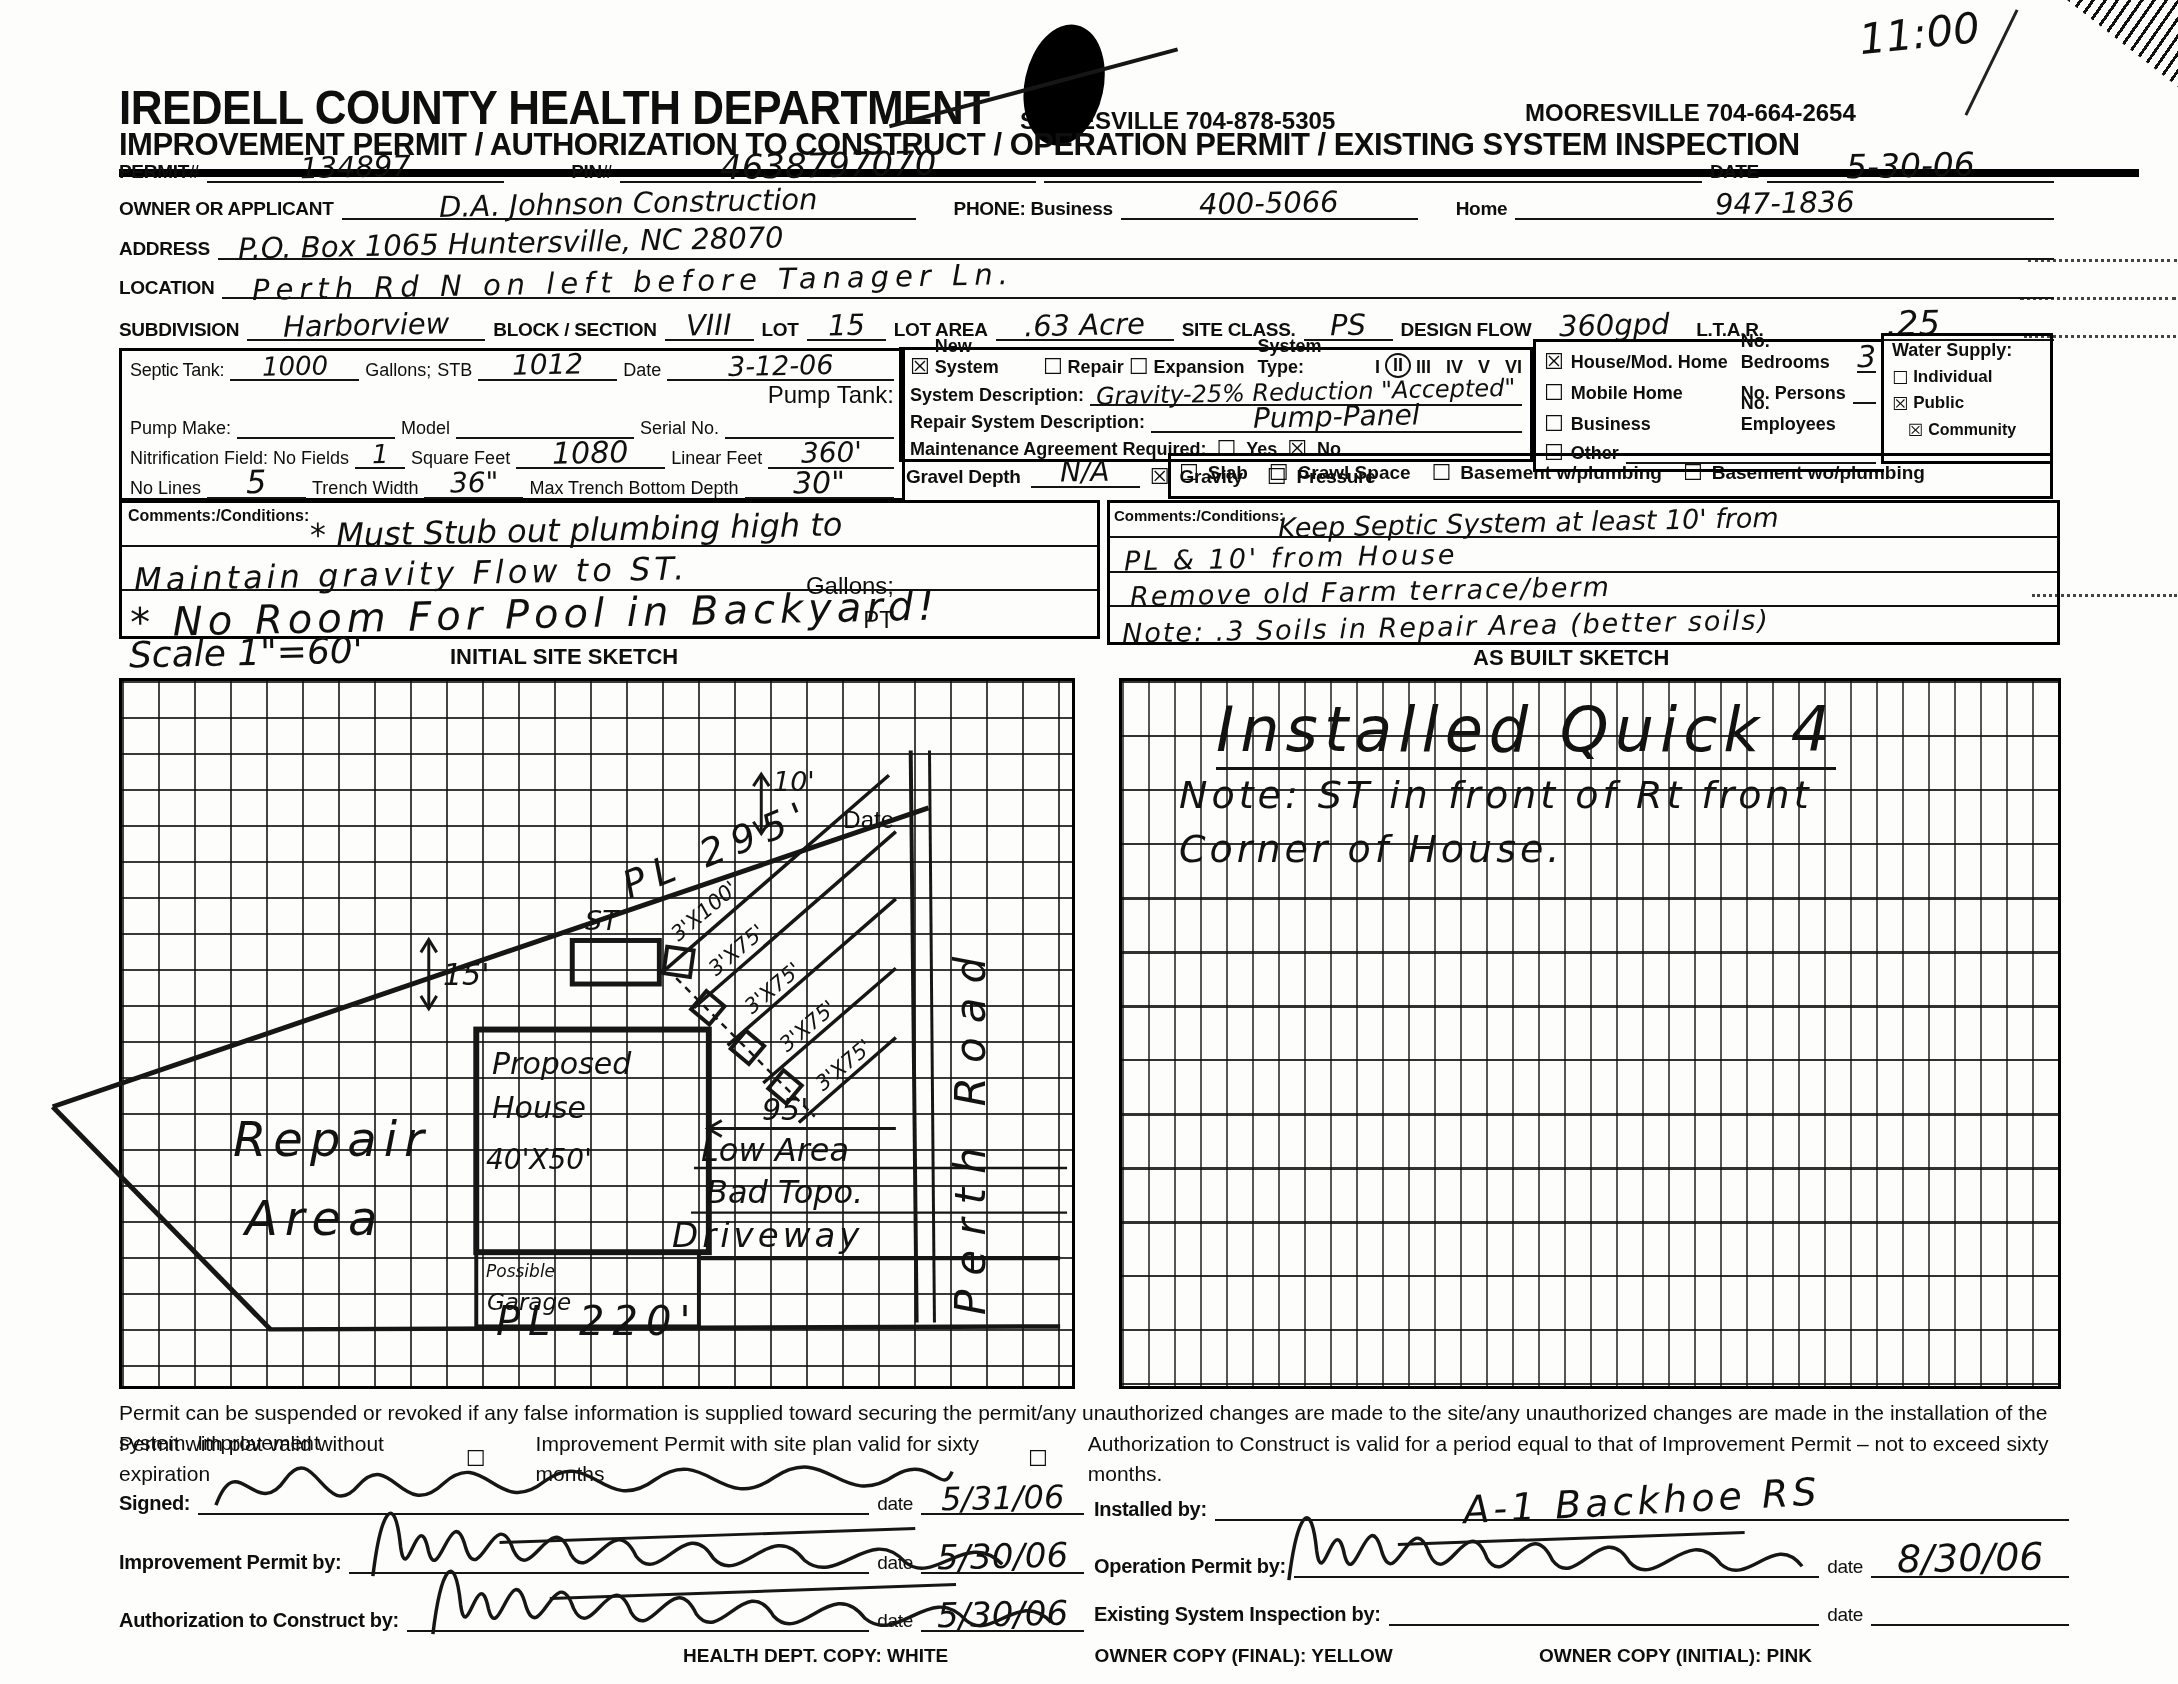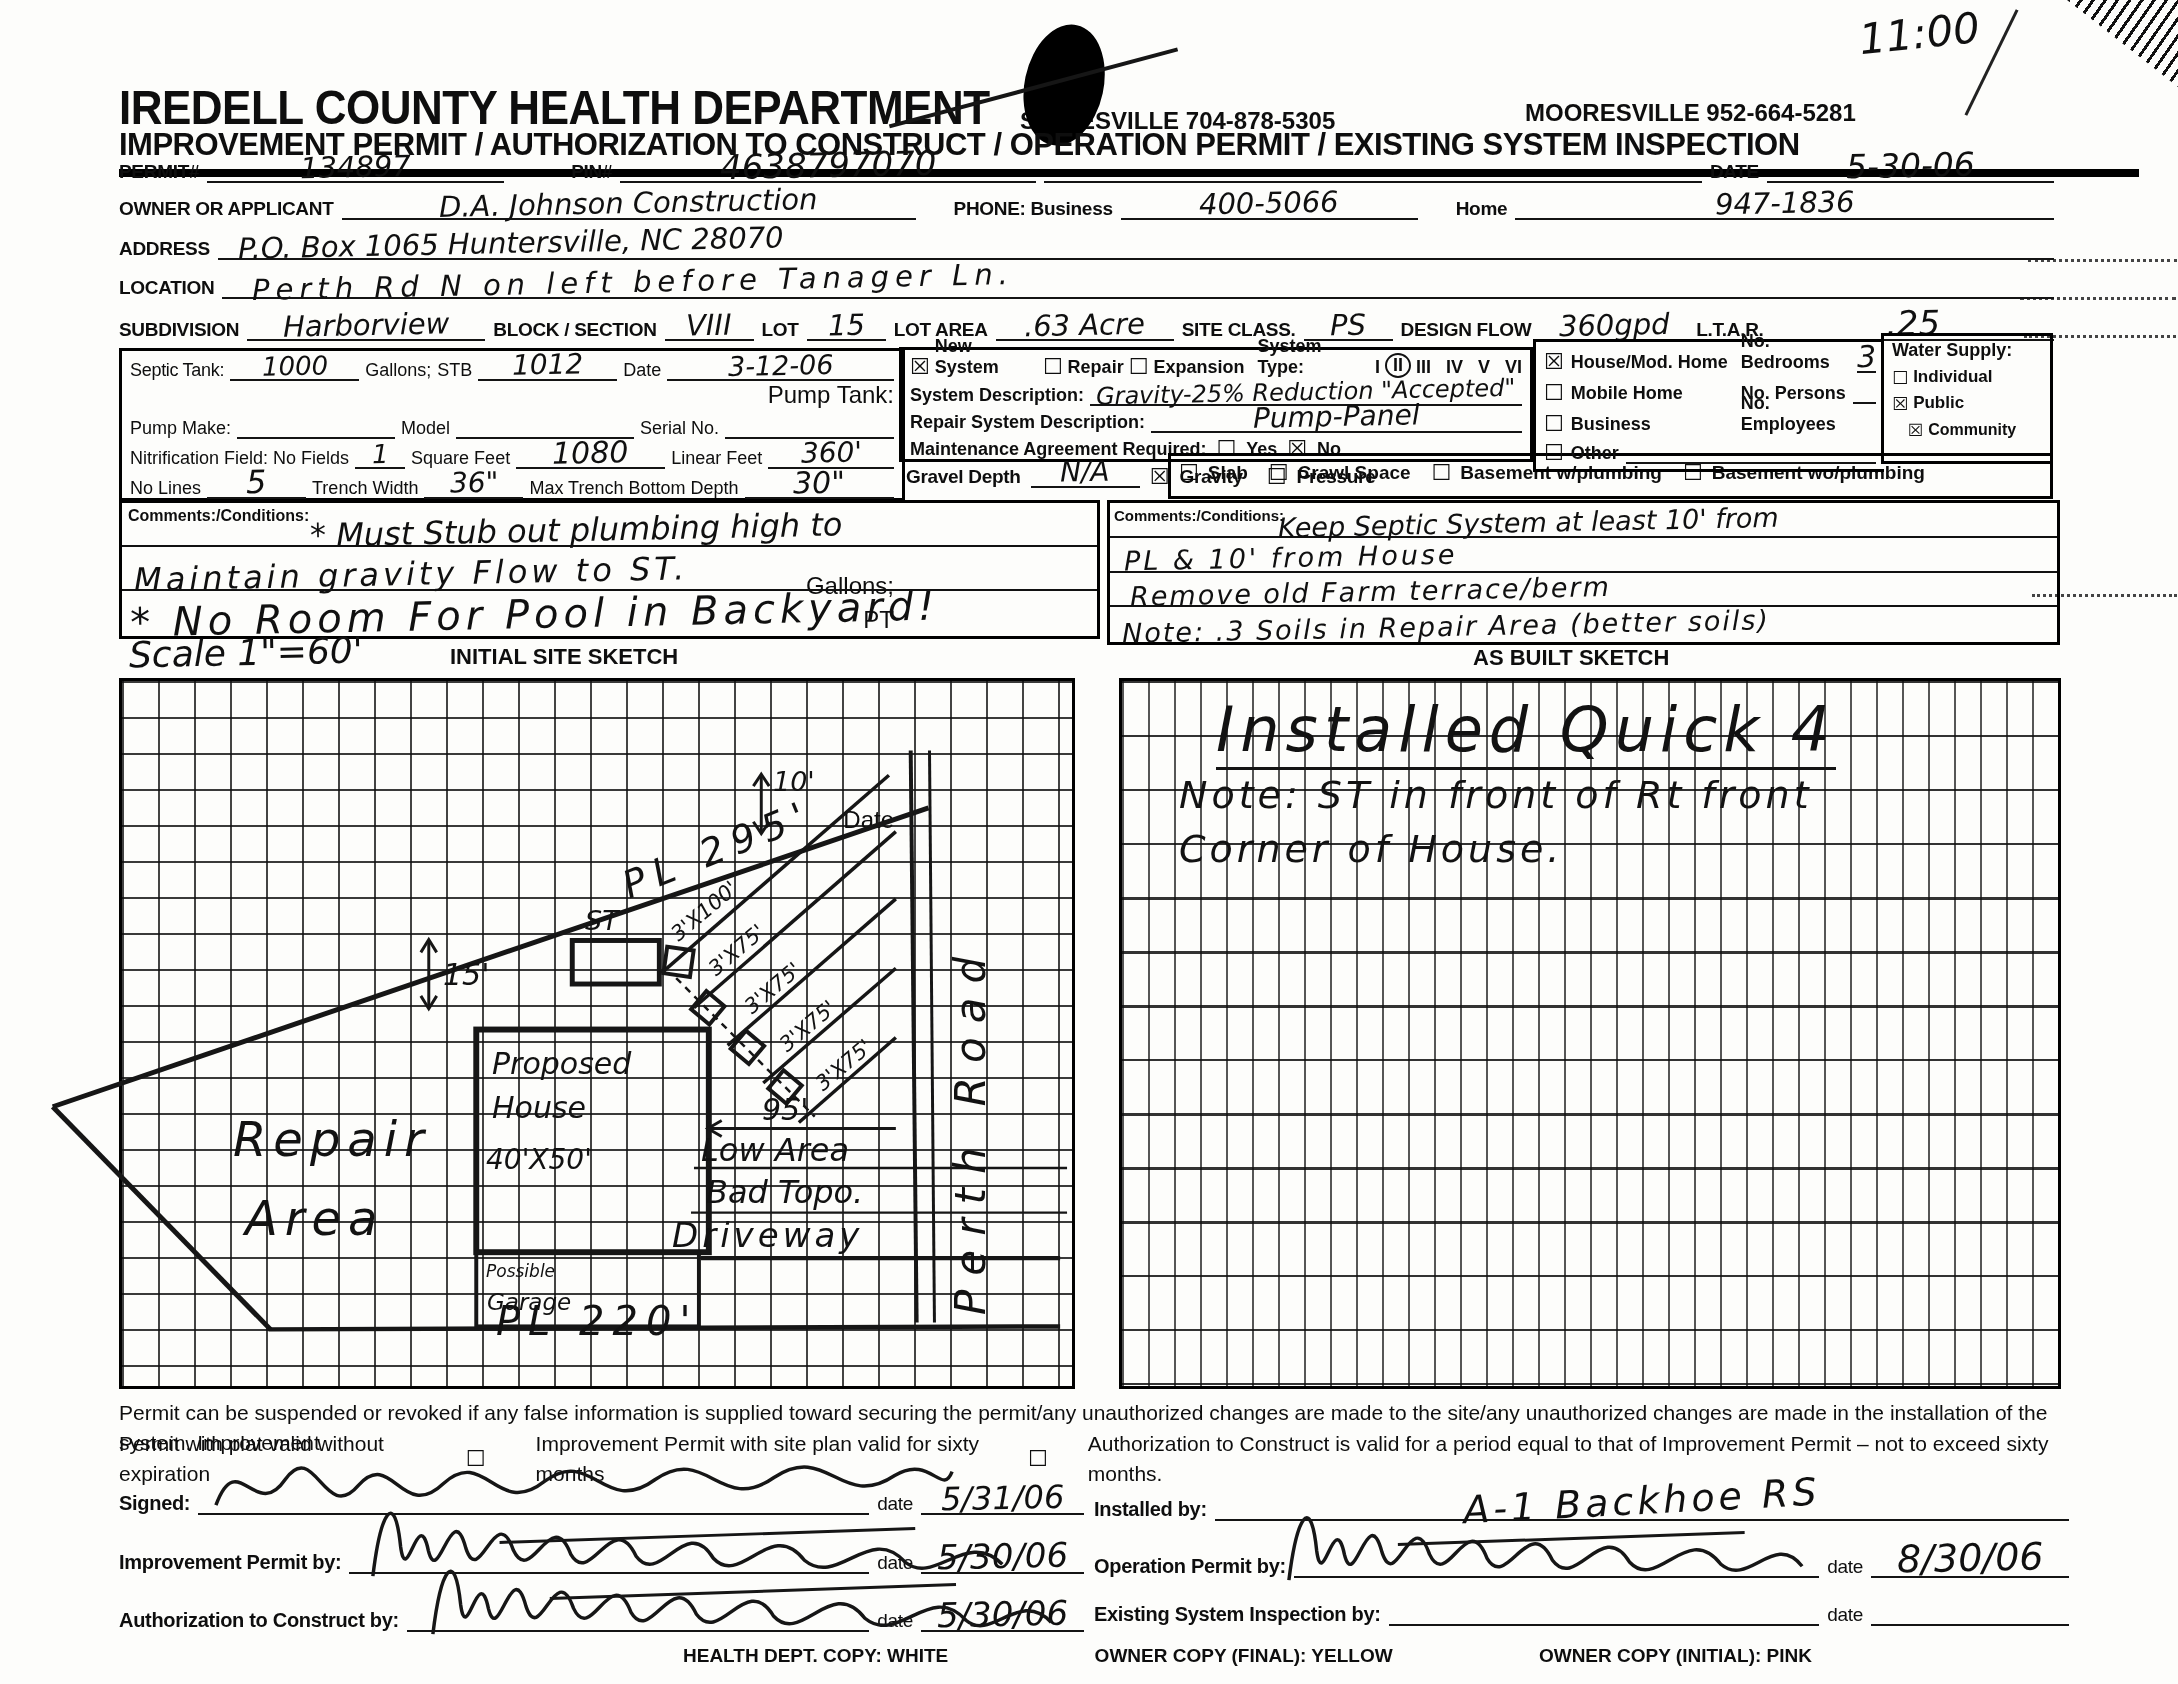--- a/index.html
+++ b/index.html
@@ -26,21 +26,21 @@
   .foot{font-weight:bold;font-size:19px;white-space:nowrap;text-align:right;}
   .noise{position:absolute;}
 </style>
 </head>
 <body>
 
 <div class="page">
 
   <div class="ttl" style="position:absolute;left:119px;top:83px;font-size:44px;transform:scaleY(1.08);">IREDELL COUNTY HEALTH DEPARTMENT</div>
   <div style="position:absolute;left:1020px;top:107px;font-size:24px;font-weight:bold;">STATESVILLE 704-878-5305</div>
-  <div style="position:absolute;left:1525px;top:99px;font-size:24px;font-weight:bold;">MOORESVILLE 952-664-5281</div>
+  <div style="position:absolute;left:1525px;top:99px;font-size:24px;font-weight:bold;">MOORESVILLE 704-664-2654</div>
   <div class="hw" style="position:absolute;left:1859px;top:14px;font-size:42px;transform:rotate(-6deg);">11:00</div>
 
   <svg style="left:871px;top:8px;" width="327" height="153" viewBox="0 0 330 155">
     <ellipse cx="195" cy="78" rx="40" ry="62" transform="rotate(12 195 78)" stroke-width="4"></ellipse>
     <line x1="18" y1="120" x2="310" y2="42" stroke-width="4"></line>
   </svg>
 
   <div class="noise" style="left:2067px;top:0;width:111px;height:87px;
        background:repeating-linear-gradient(125deg,#111 0 3px,transparent 3px 10px);
        clip-path:polygon(0 0,100% 0,100% 100%);"></div>

